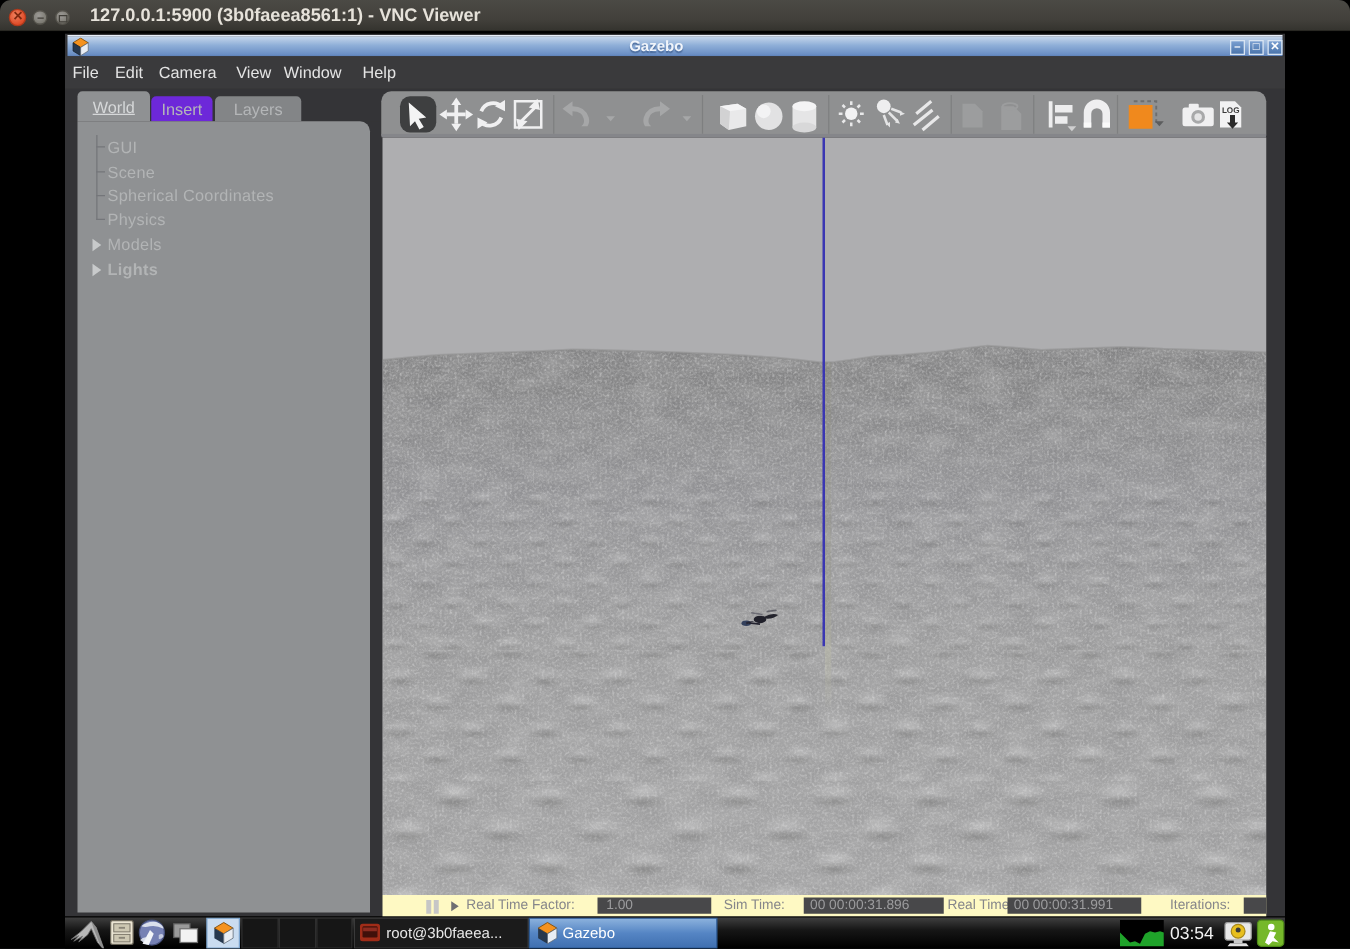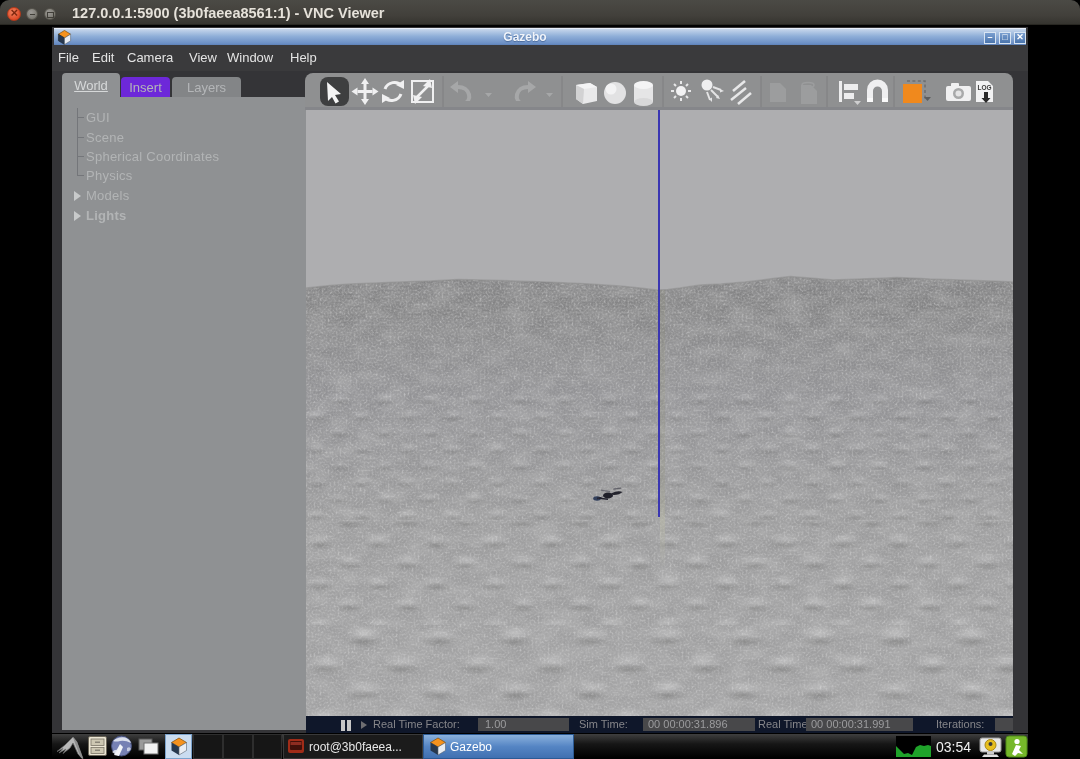--- a/index.html
+++ b/index.html
@@ -40,38 +40,38 @@
   
   #tabrow{left:52px;top:71px;width:976px;height:26px;background:#343437;}
   .tab{position:absolute;font-size:13px;text-align:center;}
   #tabworld{left:10px;top:2px;width:58px;height:24px;background:#8f9193;
     border-radius:4px 4px 0 0;color:#d6d8d9;line-height:25px;text-decoration:underline;}
   #tabinsert{left:69px;top:6px;width:49px;height:20px;background:#6d28d9;
     border-radius:4px 4px 0 0;color:#b4b6b8;line-height:21px;}
   #tablayers{left:120px;top:6px;width:69px;height:20px;background:#838587;
     border-radius:4px 4px 0 0;color:#b4b6b8;line-height:21px;}
   #leftpanel{left:62px;top:97px;width:234px;height:633px;background:#8f9193;
-    border-radius:0 8px 0 0;padding-left:16px;}
+    border-radius:0 8px 0 0;}
   .treeitem{position:absolute;left:24px;font-size:13px;letter-spacing:0.25px;color:#b2b4b5;}
   .treeline{position:absolute;background:#74767a;}
   .tri{position:absolute;width:0;height:0;border-left:7px solid #c8cacb;
     border-top:5px solid transparent;border-bottom:5px solid transparent;}
   #prophdr{position:absolute;left:2px;top:223px;width:226px;height:15px;background:#404042;
     color:#e6e6e6;font-size:13px;font-weight:bold;}
   #prophdr .p{position:absolute;left:4px;top:0px;}
   #prophdr .v{position:absolute;left:115px;top:0px;}
   
   #toolbar{left:305px;top:73px;width:708px;height:37px;background:#8f9091;
     border-radius:8px 8px 0 0;border-bottom:3px solid #85868a;box-sizing:border-box;}
   
   #viewport{left:306px;top:110px;width:707px;height:606px;background:#aeaeb0;overflow:hidden;}
   #blueline{left:351.5px;top:0px;width:2.5px;height:407px;background:#3a36b2;}
   #khaki{left:353.5px;top:180px;width:5px;height:280px;background:linear-gradient(rgba(140,140,118,0.22),rgba(150,150,128,0.28) 70%,rgba(190,190,168,0.45) 82%,rgba(190,190,168,0));}
   
-  #statusbar{left:306px;top:716px;width:707px;height:17px;background:#0f172a;
+  #statusbar{left:306px;top:716px;width:707px;height:17px;background:#fef9c3;
     font-size:11px;color:#86868a;}
   .sbox{position:absolute;top:2px;height:13px;background:#48484a;color:#9c9c9e;
     font-size:11px;padding-top:0px;}
   
   #taskbar{left:52px;top:734px;width:976px;height:25px;
     background:linear-gradient(#3f3f3f,#161616 40%,#000 95%);}
 </style>
 </head>
 <body>
   <div class="abs" id="vnctitle">

